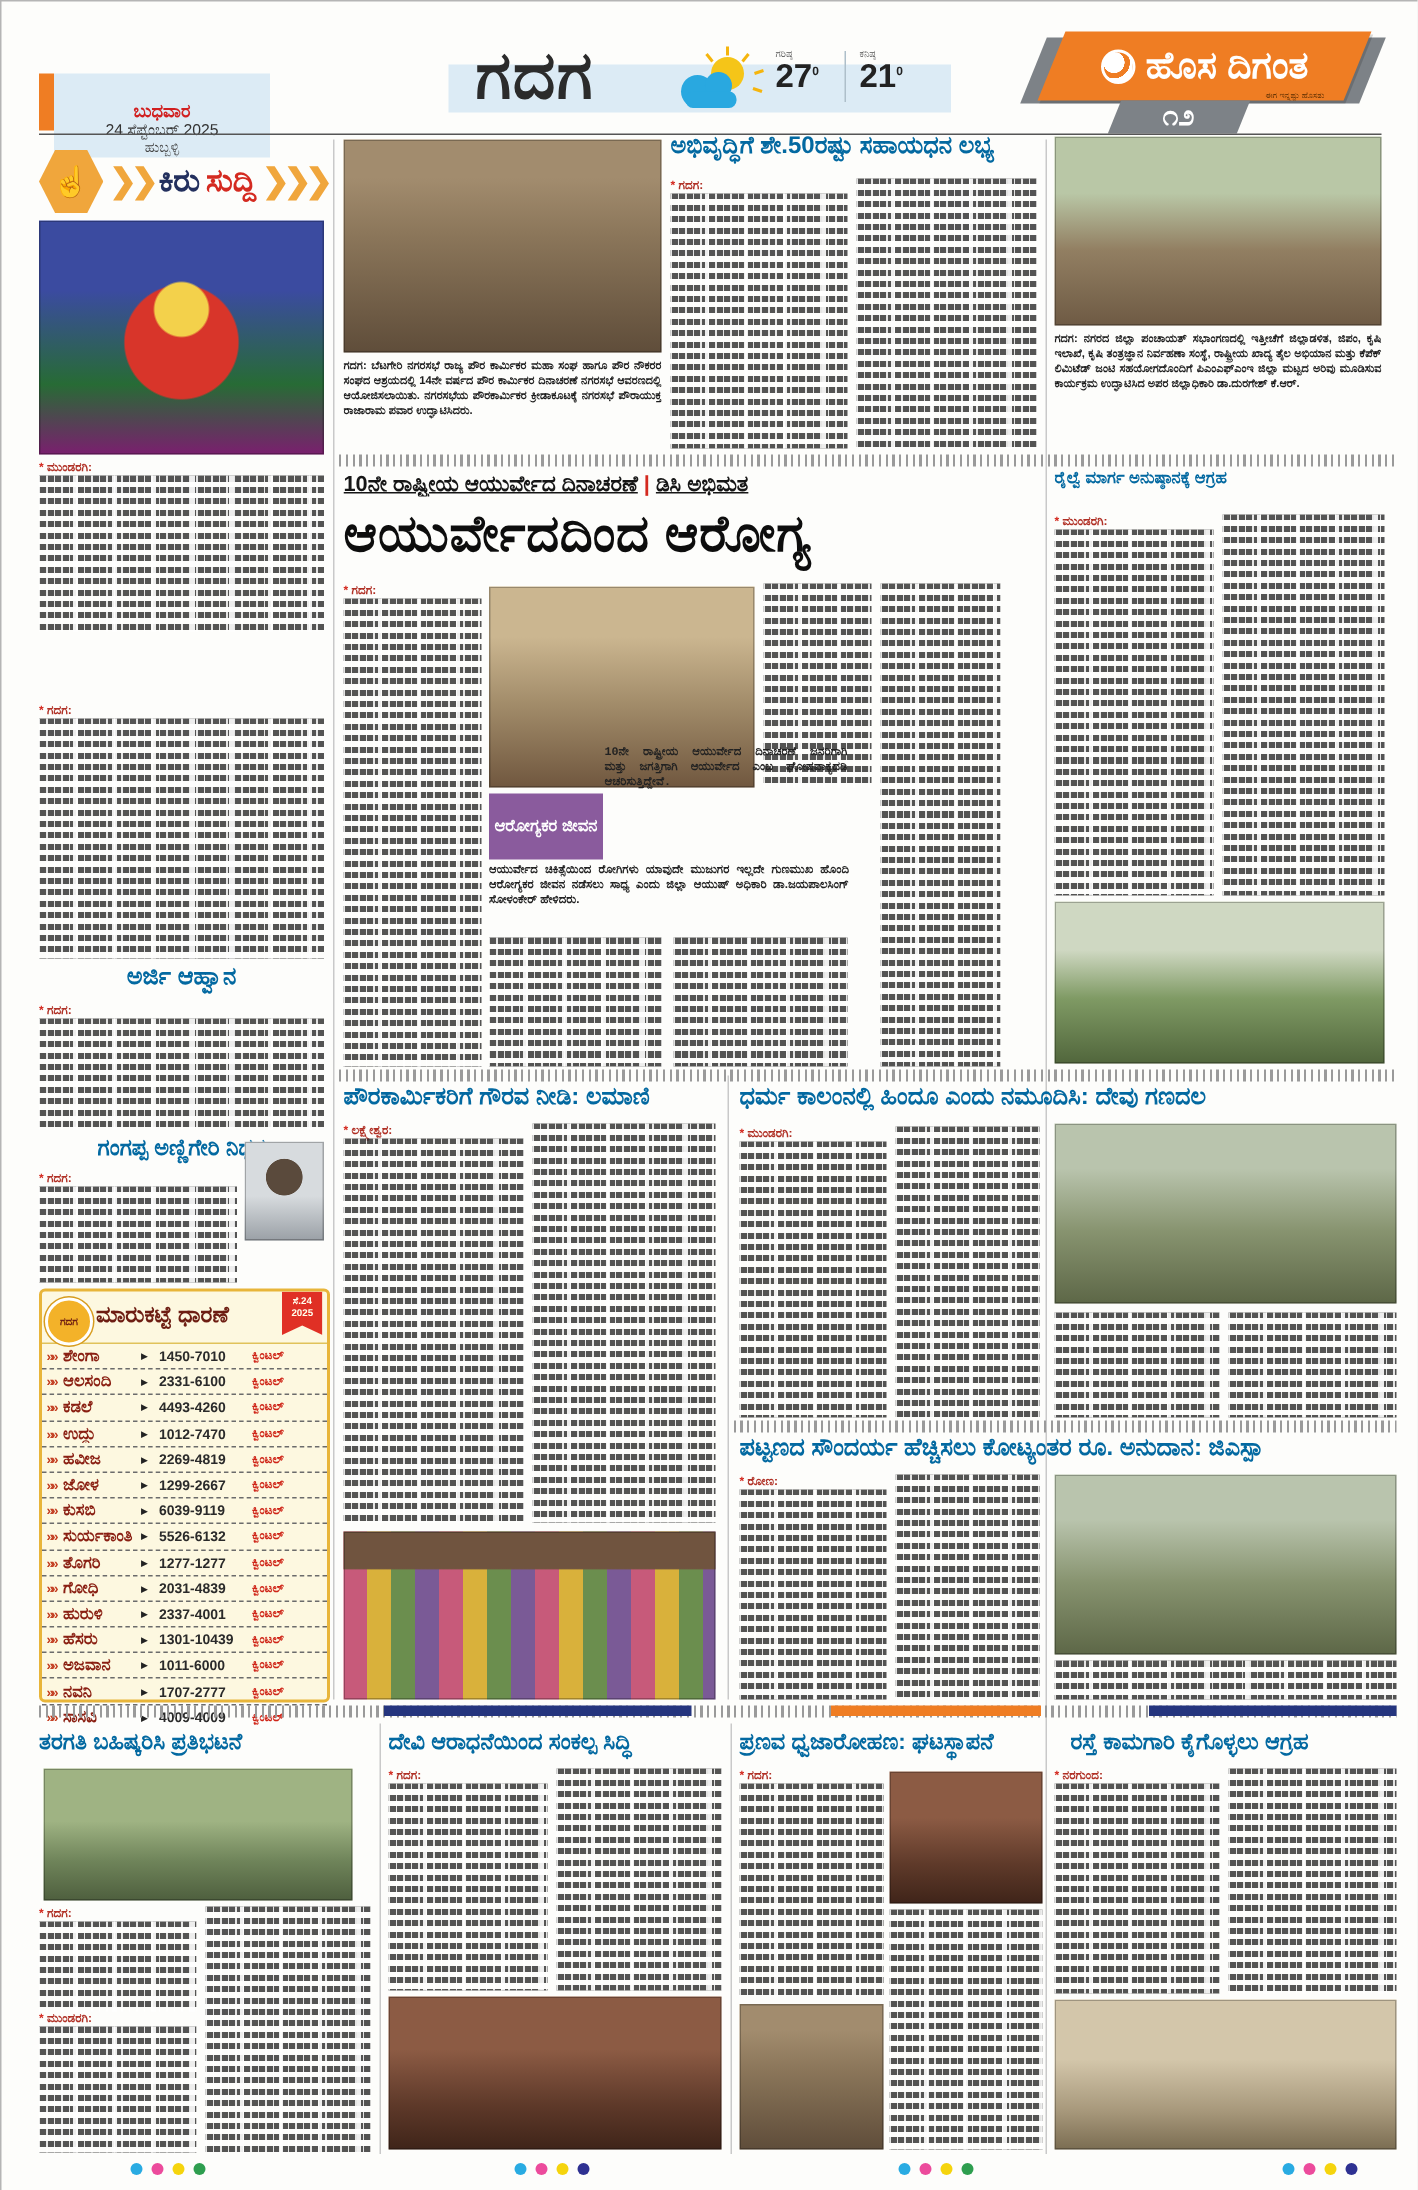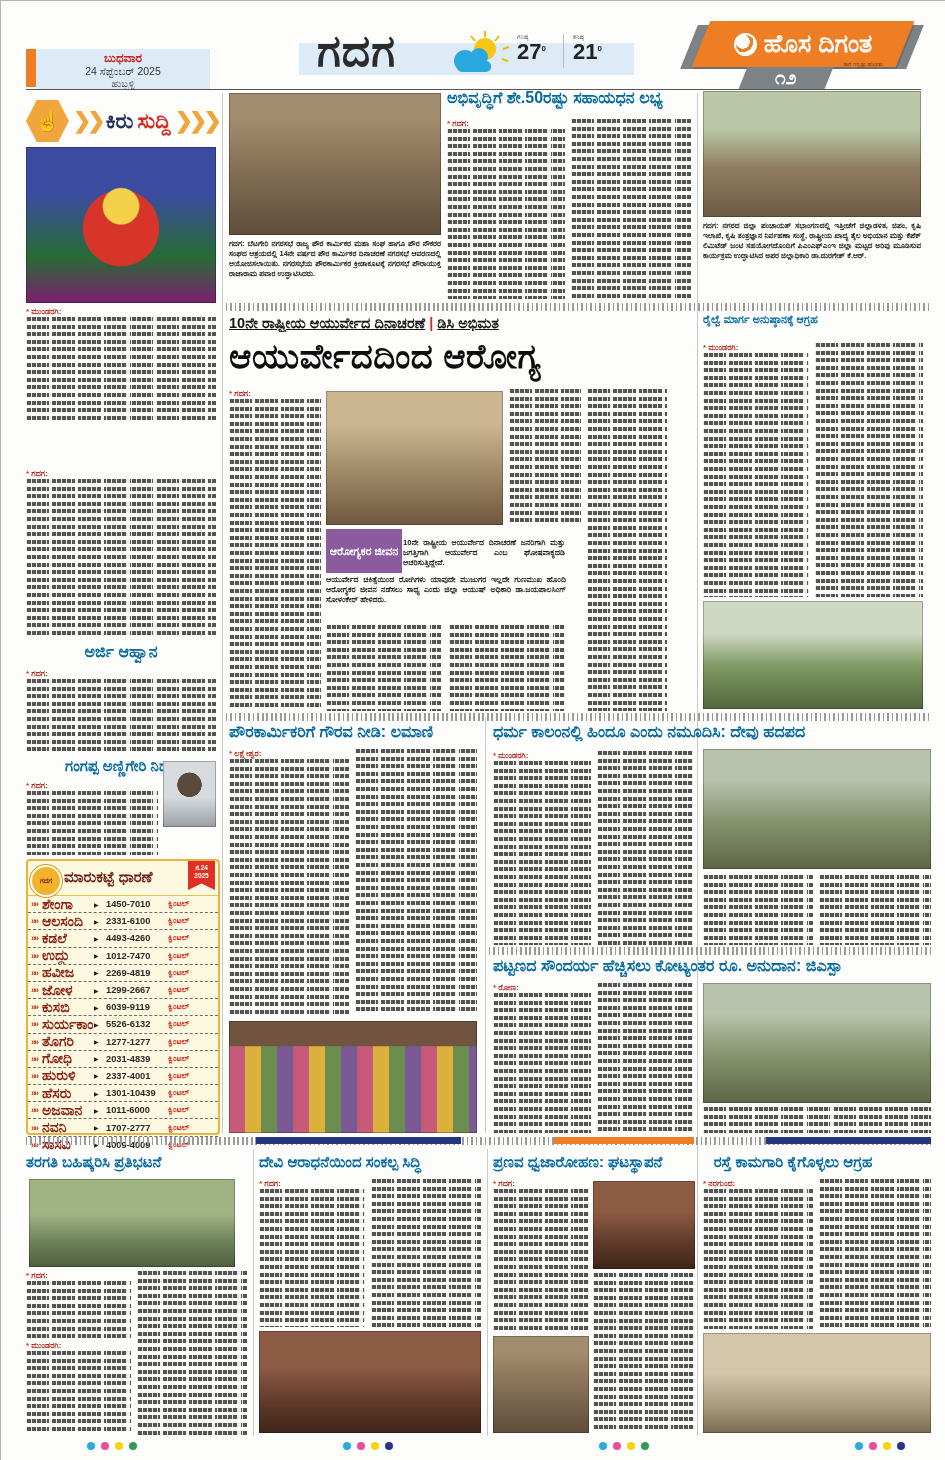--- a/index.html
+++ b/index.html
@@ -75,39 +75,39 @@
       background:#f3b229;border:2px solid #fff;box-shadow:0 0 0 1px #d79c1e;
       display:flex;align-items:center;justify-content:center;font-size:7px;font-weight:bold;color:#6d1d12;}
   .m-title{margin-left:36px;padding-top:7px;font-size:15px;font-weight:bold;color:#6d1d12;}
   .m-flag{position:absolute;right:3px;top:0;width:27px;height:26px;background:#e03025;
       clip-path:polygon(0 0,100% 0,100% 100%,50% 78%,0 100%);
       color:#ffe;font-size:6.5px;font-weight:bold;text-align:center;line-height:8px;padding-top:3px;}
   .mrow{display:flex;align-items:center;height:16.2px;border-bottom:1px dashed #6b6b6b;padding:0 3px;}
   .mrow:last-child{border-bottom:none;}
   .m-arr{color:#c23a1d;font-size:9px;font-weight:bold;width:11px;}
   .m-arr::before{content:"\00BB\00BB";letter-spacing:-2px;}
-  .m-name{font-size:14px;font-weight:bold;color:#8a1f12;width:52px;overflow:hidden;white-space:nowrap;}
+  .m-name{font-size:11px;font-weight:bold;color:#8a1f12;width:52px;overflow:hidden;white-space:nowrap;}
   .m-tri{font-size:6px;color:#222;width:12px;}
   .m-tri::before{content:"\25B6";}
   .m-range{font-size:9.3px;font-weight:bold;color:#2a2a2a;width:62px;}
   .m-unit{font-size:7.8px;font-weight:bold;color:#cf2518;}
   
   .pbox-label{background:#8a5b9d;color:#fff;font-weight:bold;font-size:11px;line-height:13px;
       display:flex;align-items:center;justify-content:center;text-align:center;padding:2px;}
   .pbox-txt{font-size:7.8px;font-weight:bold;color:#222;line-height:10px;text-align:justify;overflow:hidden;}
   .dots{display:flex;gap:6px;}
   .dot{width:8px;height:8px;border-radius:50%;}
 </style>
 </head>
 <body>
 
 <div id="page">
 
   <div class="abs" style="left:25px;top:48px;width:10px;height:38px;background:#ef7d23;"></div>
-  <div class="abs datebox" style="left:35px;top:48px;width:174px;height:38px;padding-top:2px;">
+  <div class="abs datebox" style="left:35px;top:48px;width:144px;height:38px;padding-top:18px;">
     <div class="day">ಬುಧವಾರ</div>
     <div class="ddate">24 ಸೆಪ್ಟೆಂಬರ್ 2025</div>
     <div class="place">ಹುಬ್ಬಳ್ಳಿ</div>
   </div>
 
   <div class="abs blueband" style="left:298px;top:42px;width:335px;height:32px;"></div>
   <div class="abs city" style="left:316px;top:28px;">ಗದಗ</div>
   <svg class="abs" style="left:446px;top:28px;" width="66" height="48" viewBox="0 0 66 48">
     <g stroke="#f5b50d" stroke-width="2">
         <line x1="38" y1="2" x2="38" y2="8"></line>
@@ -337,21 +337,21 @@
   </div>
   <div class="abs photo ph-ayur" style="left:325px;top:390px;width:177px;height:134px;"></div>
   <div class="abs story" style="left:508px;top:388px;width:72px;height:136px;">
       <div class="sim"></div>
     </div>
   <div class="abs story" style="left:586px;top:388px;width:80px;height:322px;">
       <div class="sim"></div>
     </div>
 
   <div class="abs pbox-label" style="left:325px;top:528px;width:72px;height:40px;text-align:right;">ಆರೋಗ್ಯಕರ ಜೀವನ</div>
-  <div class="abs pbox-txt" style="left:402px;top:537px;width:162px;height:42px;">10ನೇ ರಾಷ್ಟ್ರೀಯ ಆಯುರ್ವೇದ ದಿನಾಚರಣೆ ಜನರಿಗಾಗಿ ಮತ್ತು ಜಗತ್ತಿಗಾಗಿ ಆಯುರ್ವೇದ ಎಂಬ ಘೋಷವಾಕ್ಯದಡಿ ಆಚರಿಸುತ್ತಿದ್ದೇವೆ.</div>
+  <div class="abs pbox-txt" style="left:402px;top:496px;width:162px;height:42px;font-family:Liberation Mono, monospace;">10ನೇ ರಾಷ್ಟ್ರೀಯ ಆಯುರ್ವೇದ ದಿನಾಚರಣೆ ಜನರಿಗಾಗಿ ಮತ್ತು ಜಗತ್ತಿಗಾಗಿ ಆಯುರ್ವೇದ ಎಂಬ ಘೋಷವಾಕ್ಯದಡಿ ಆಚರಿಸುತ್ತಿದ್ದೇವೆ.</div>
   <div class="abs pbox-txt" style="left:325px;top:574px;width:240px;height:44px;">ಆಯುರ್ವೇದ ಚಿಕಿತ್ಸೆಯಿಂದ ರೋಗಿಗಳು ಯಾವುದೇ ಮುಜುಗರ ಇಲ್ಲದೇ ಗುಣಮುಖ ಹೊಂದಿ ಆರೋಗ್ಯಕರ ಜೀವನ ನಡೆಸಲು ಸಾಧ್ಯ ಎಂದು ಜಿಲ್ಲಾ ಆಯುಷ್ ಅಧಿಕಾರಿ ಡಾ.ಜಯಪಾಲಸಿಂಗ್ ಸೋಳಂಕೇರ್ ಹೇಳಿದರು.</div>
   <div class="abs story" style="left:325px;top:624px;width:115px;height:86px;">
       <div class="sim"></div>
     </div>
   <div class="abs story" style="left:448px;top:624px;width:116px;height:86px;">
       <div class="sim"></div>
     </div>
 
   <div class="abs headline h17" style="left:702px;top:312px;width:228px;height:24px;white-space:nowrap;overflow:hidden;">ರೈಲ್ವೆ ಮಾರ್ಗ ಅನುಷ್ಠಾನಕ್ಕೆ ಆಗ್ರಹ</div>
   <div class="abs story" style="left:702px;top:342px;width:106px;height:254px;">
@@ -368,21 +368,21 @@
   <div class="abs story" style="left:228px;top:748px;width:120px;height:266px;">
     <div class="dateline">ಲಕ್ಷ್ಮೇಶ್ವರ:</div>
     <div class="sim"></div>
   </div>
   <div class="abs story" style="left:354px;top:748px;width:122px;height:266px;">
       <div class="sim"></div>
     </div>
   <div class="abs photo ph-dance" style="left:228px;top:1020px;width:248px;height:112px;"></div>
 
   <div class="abs vrule" style="left:484px;top:716px;height:416px;"></div>
-  <div class="abs headline h16" style="left:492px;top:722px;width:438px;height:22px;white-space:nowrap;overflow:hidden;">ಧರ್ಮ ಕಾಲಂನಲ್ಲಿ ಹಿಂದೂ ಎಂದು ನಮೂದಿಸಿ: ದೇವು ಹದಪದ</div>
+  <div class="abs headline h16" style="left:492px;top:722px;width:438px;height:22px;white-space:nowrap;overflow:hidden;">ಧರ್ಮ ಕಾಲಂನಲ್ಲಿ ಹಿಂದೂ ಎಂದು ನಮೂದಿಸಿ: ದೇವು ಗಣದಲ</div>
   <div class="abs story" style="left:492px;top:750px;width:98px;height:194px;">
     <div class="dateline">ಮುಂಡರಗಿ:</div>
     <div class="sim"></div>
   </div>
   <div class="abs story" style="left:596px;top:750px;width:96px;height:194px;">
       <div class="sim"></div>
     </div>
   <div class="abs photo ph-crowd" style="left:702px;top:748px;width:228px;height:120px;"></div>
   <div class="abs story" style="left:702px;top:874px;width:110px;height:70px;">
       <div class="sim"></div>

